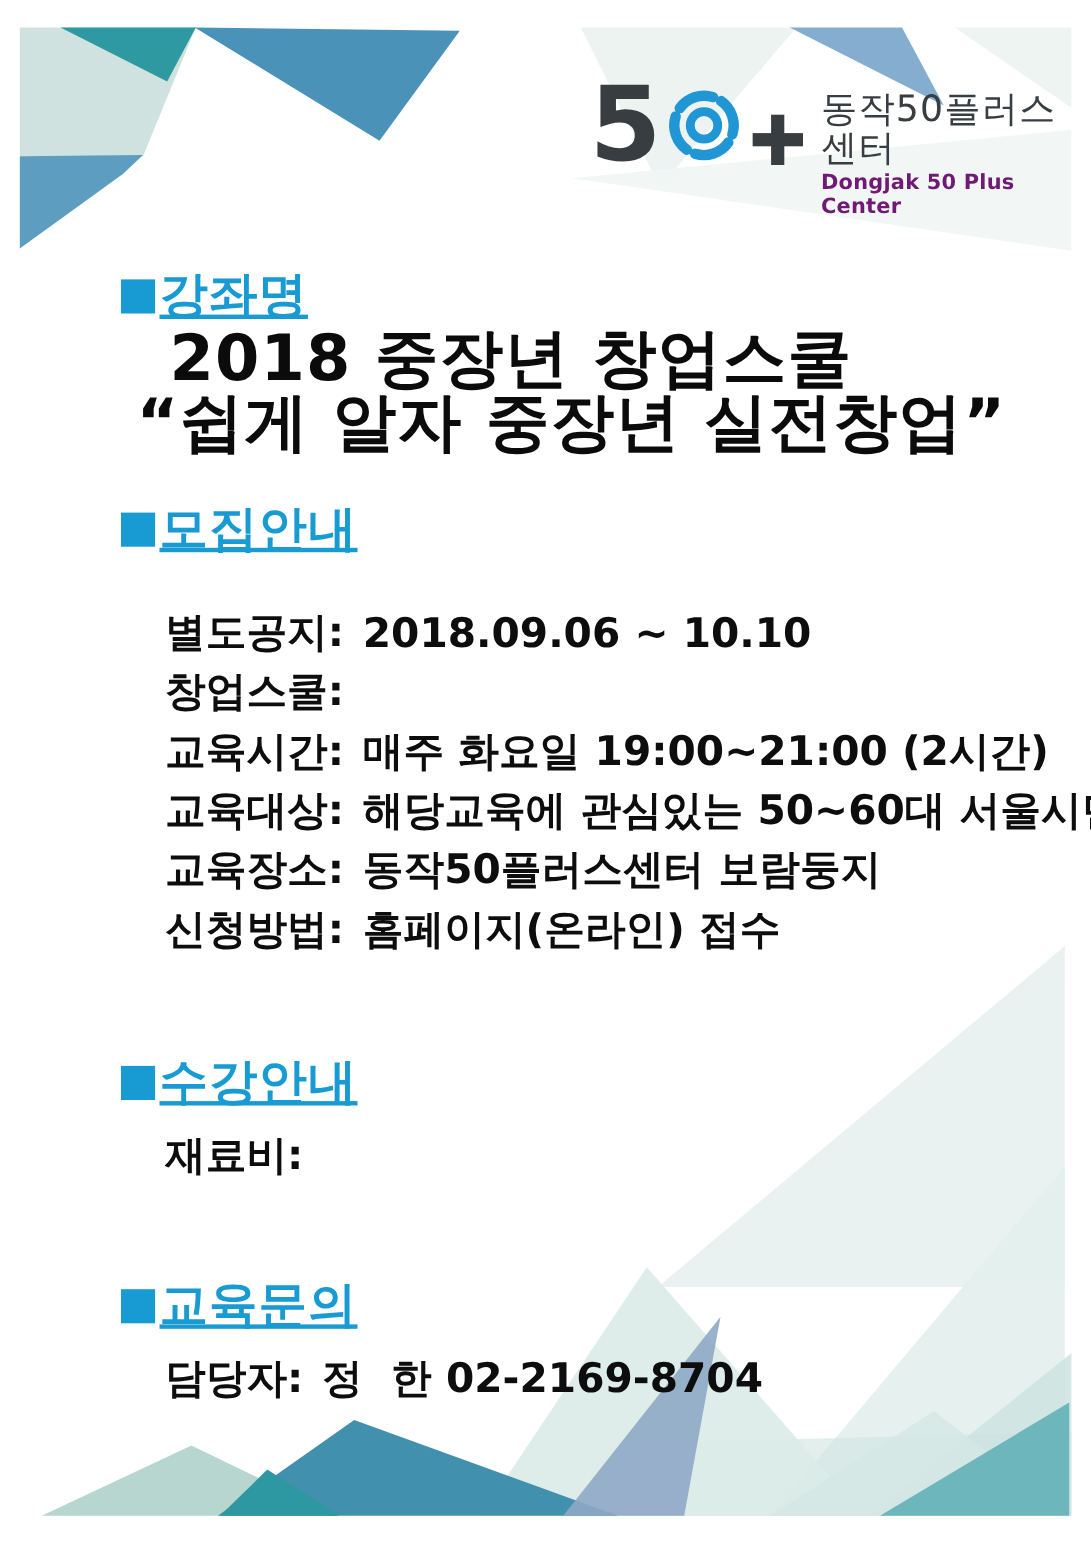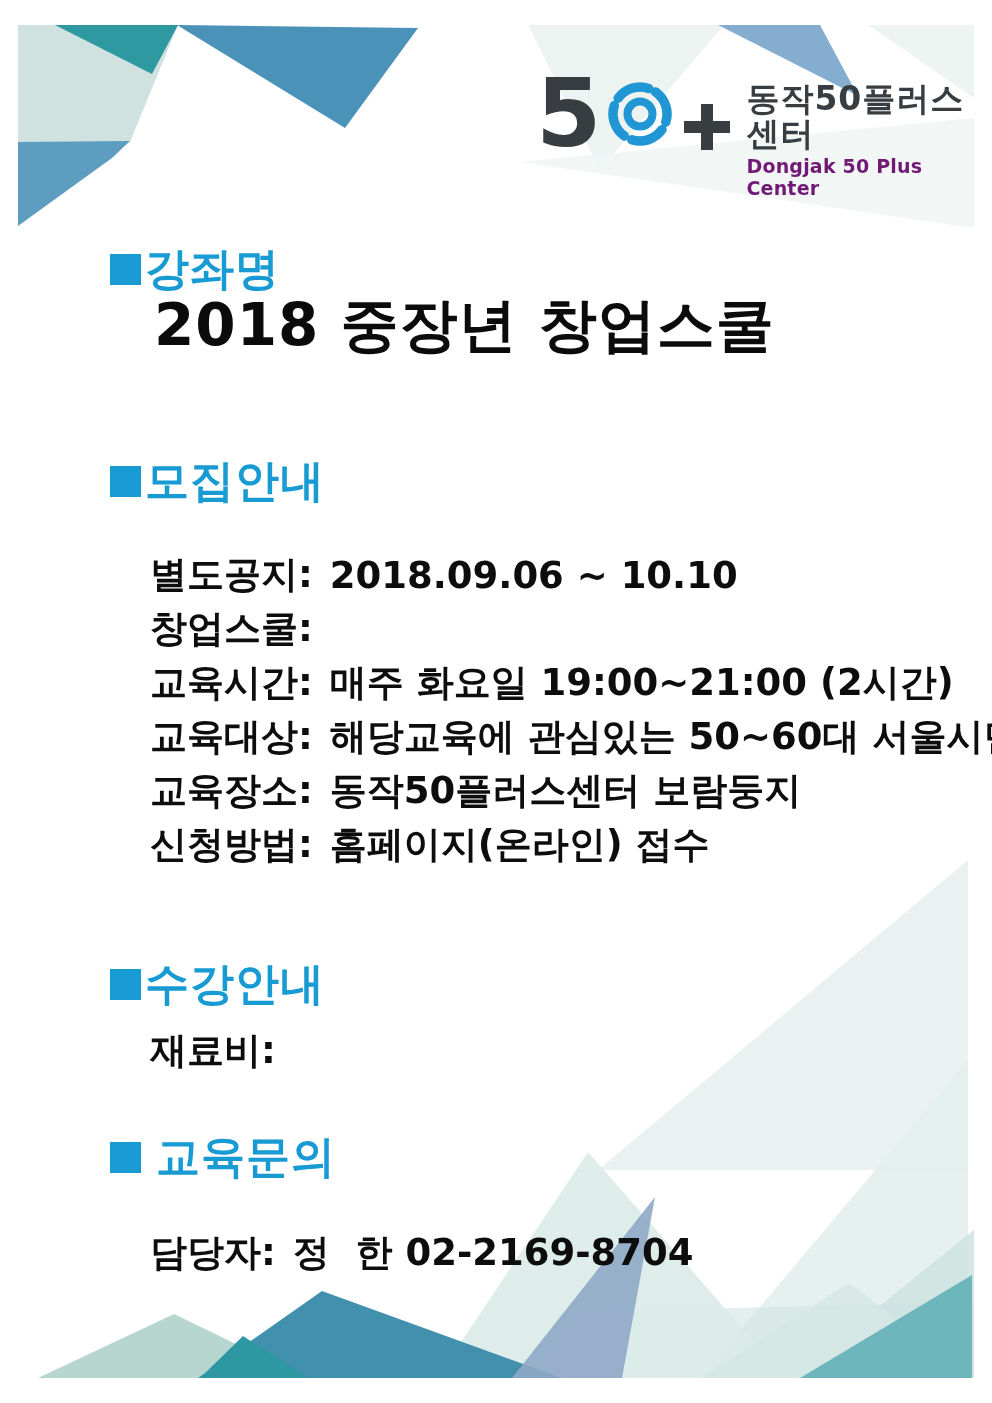--- a/index.html
+++ b/index.html
@@ -17,28 +17,28 @@
   
   .logo-row { top:72px; left:536px; display:flex; align-items:flex-start; }
   .logo-mark { display:flex; align-items:center; height:84px; }
   .logo-5 {
     font-size:94px; font-weight:bold; color:#383d41;
     line-height:84px; letter-spacing:-5px;
   }
   .logo-circle { margin:0 2px 0 4px; display:block; }
   .logo-plus { display:block; margin-top:26px; margin-left:2px; }
   .logo-text { margin-left:16px; padding-top:10px; }
-  .logo-ko { font-size:33px; font-weight:bold; color:#383d41; letter-spacing:1px; line-height:1.05; }
+  .logo-ko { font-size:33px; font-weight:normal; color:#383d41; letter-spacing:1px; line-height:1.05; }
   .logo-en { font-size:19px; font-weight:bold; color:#701a75; margin-top:4px; letter-spacing:0.2px; }
 
   
   .section-header {
     display:flex; align-items:center;
     color:#189bd3; font-weight:bold; font-size:44px; line-height:1;
-    letter-spacing:1px; white-space:nowrap;
+    letter-spacing:1px; white-space:nowrap;text-decoration:underline;
   }
   .bullet { width:31px; height:31px; background:#189bd3; flex:none; margin-right:4px; }
 
   
   .big-title { font-size:58px; font-weight:bold; color:#0b0b0b; line-height:1; white-space:nowrap; letter-spacing:1px; }
   .item-list { font-size:37px; font-weight:bold; color:#0d0d0d; }
   .item { display:flex; align-items:center; height:54px; white-space:pre; }
   .item-value { margin-left:17px; white-space:pre; }
 </style>
 </head>
@@ -88,20 +88,21 @@
       <div class="logo-ko">동작50플러스센터</div>
       <div class="logo-en">Dongjak 50 Plus Center</div>
     </div>
   </header>
 
   <div class="layer section-header" style="left:110px; top:247px;">
     <span class="bullet"></span>
     <span>강좌명</span>
   </div>
   <div class="layer big-title" style="left:154px; top:296px;">2018 중장년 창업스쿨</div>
+  <div class="layer big-title" style="left:124px; top:355px;">“쉽게 알자 중장년 실전창업”</div>
 
   <div class="layer section-header" style="left:110px; top:459px;justify-content:center;">
     <span class="bullet"></span>
     <span>모집안내</span>
   </div>
   <div class="layer item-list" style="left:150px; top:548px;">
     <div class="item">
       <span class="item-label">별도공지:</span>
       <span class="item-value">2018.09.06 ~ 10.10</span>
     </div>
@@ -129,21 +130,21 @@
   <div class="layer section-header" style="left:110px; top:962px;">
     <span class="bullet"></span>
     <span>수강안내</span>
   </div>
   <div class="layer item-list" style="left:150px; top:1024px;">
     <div class="item">
       <span class="item-label">재료비:</span>
     </div>
   </div>
 
-  <div class="layer section-header" style="left:110px; top:1135px;gap:11px;">
+  <div class="layer section-header" style="left:110px; top:1165px;">
     <span class="bullet"></span>
     <span>교육문의</span>
   </div>
   <div class="layer item-list" style="left:150px; top:1226px;">
     <div class="item">
       <span class="item-label">담당자:</span>
       <span class="item-value">정  한 02-2169-8704</span>
     </div>
   </div>
 

